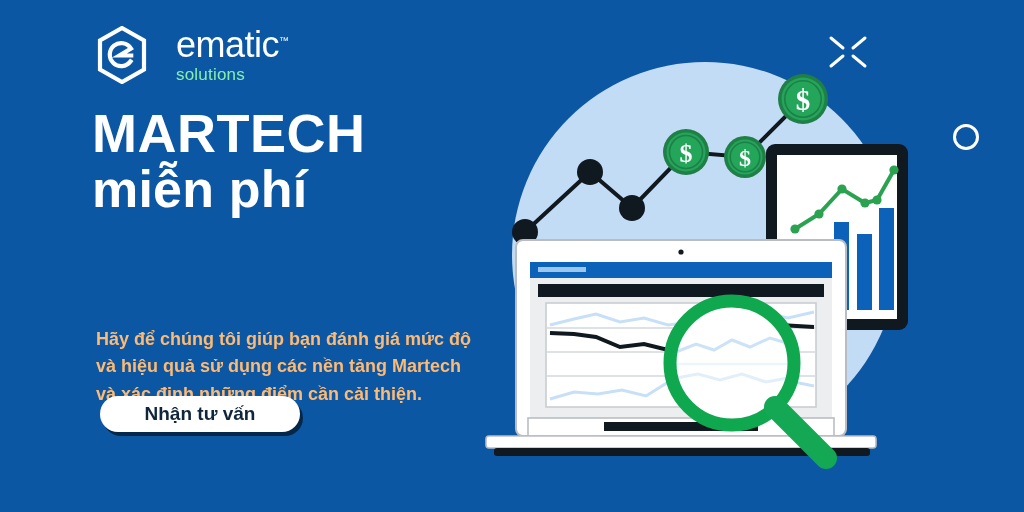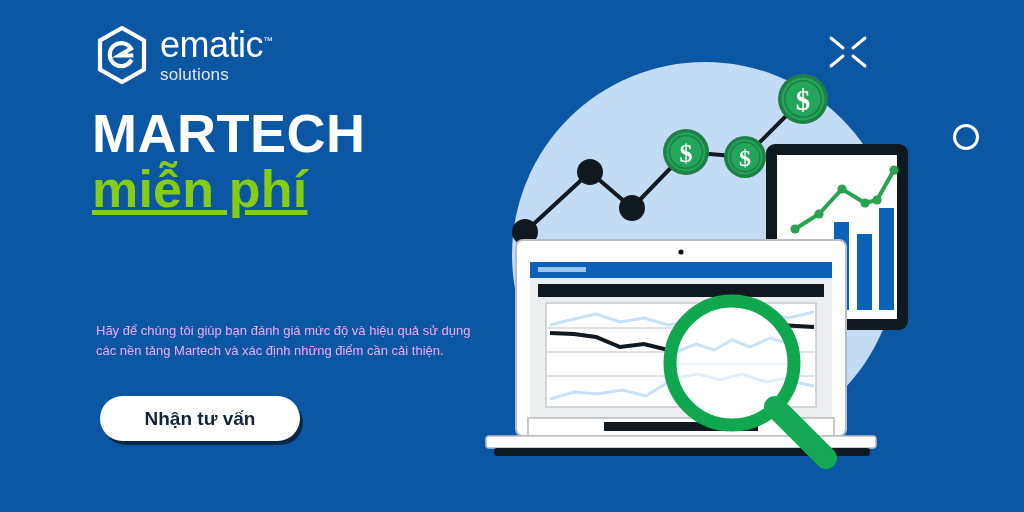--- a/index.html
+++ b/index.html
@@ -16,82 +16,82 @@
     font-family: "Liberation Sans", sans-serif;
   }
 
   
   .logo-row {
     position: absolute;
     left: 96px;
     top: 26px;
     display: flex;
     align-items: center;
-    gap: 12px;
+    gap: 28px;
   }
   .logo-mark { width: 52px; height: 58px; display: block; }
   .logo-word { display: flex; flex-direction: column; line-height: 1; }
   .logo-name {
     position: relative;
     font-size: 36px;
     letter-spacing: -0.5px;
     color: #ffffff;
     font-weight: 400;
   }
   .logo-tm {
     font-size: 10px;
     vertical-align: super;
     color: #ffffff;
   }
   .logo-sub {
     font-size: 17px;
-    color: #e5e5e5;
+    color: #86efac;
     letter-spacing: 0.2px;
     margin-top: 3px;
   }
 
   .headline {
     position: absolute;
     left: 92px;
     top: 108px;
     line-height: 0.94;
   }
   .headline .l1, .headline .l2 {
     display: block;
     color: #ffffff;
     font-size: 54px;
     font-weight: 700;
     letter-spacing: 0.5px;
   }
   .headline .l3 {
     display: block;
-    color: #84cc16;
+    color: #ffffff;
     font-size: 52px;
     font-weight: 700;
     margin-top: 6px;
     letter-spacing: 0.2px;
-    text-decoration: underline;
   }
 
   .body-copy {
     position: absolute;
     left: 96px;
     top: 308px;
     width: 390px;
-    color: #f0abfc;
-    font-size: 13px;
+    color: #fdba74;
+    font-size: 18px;
     line-height: 1.52;
+    font-weight: bold;
   }
 
   .cta {
     position: absolute;
     left: 100px;
     top: 396px;
     width: 200px;
-    height: 45px;
+    height: 36px;
     border: none;
     border-radius: 26px;
     background: #ffffff;
     color: #10263c;
     font-family: "Liberation Sans", sans-serif;
     font-size: 19px;
     font-weight: 700;
     cursor: pointer;
     box-shadow: 3px 4px 0 rgba(0,0,0,0.55);
   }

